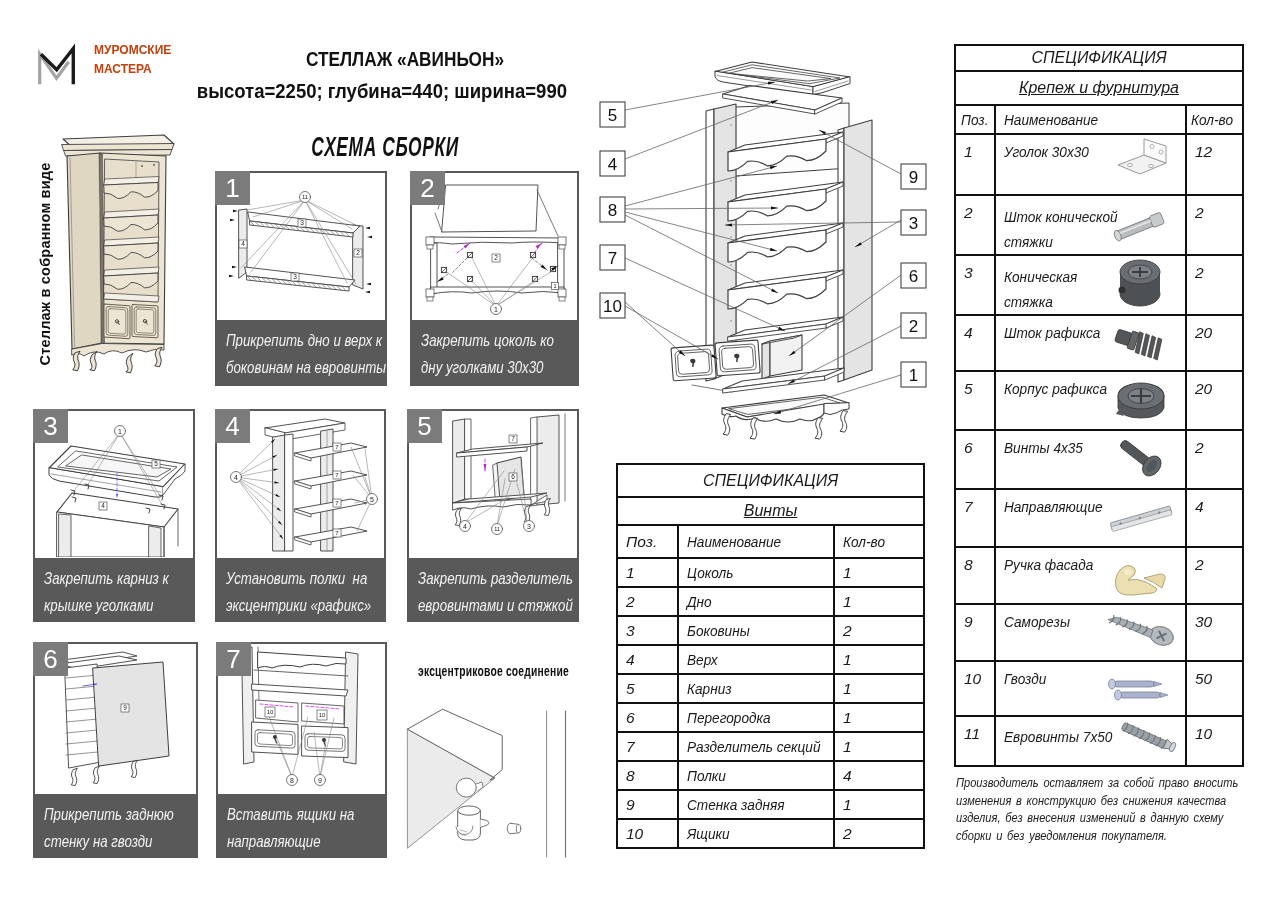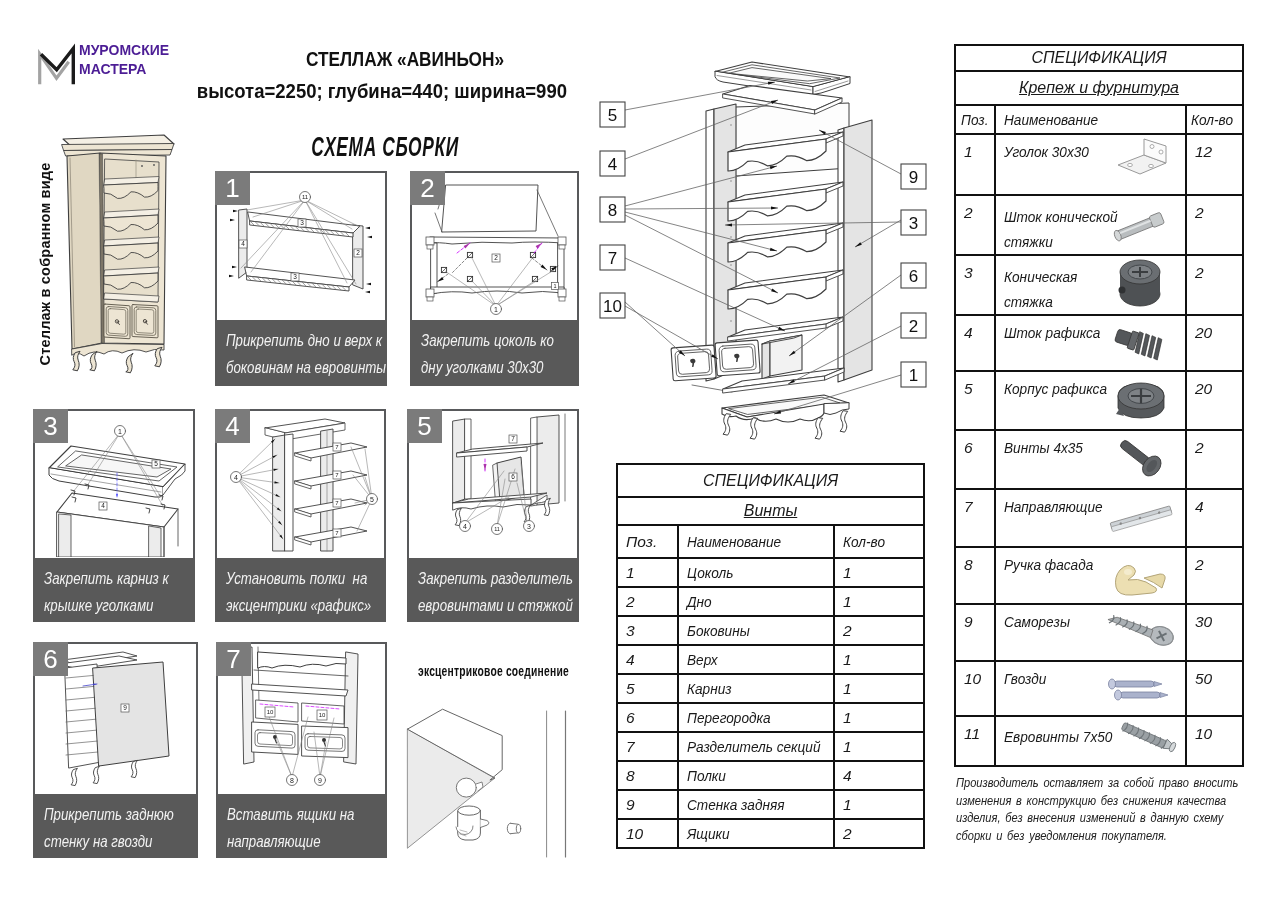--- a/index.html
+++ b/index.html
@@ -24,21 +24,21 @@
 
 <div class="abs" style="left:36px;top:43px;width:44px;height:42px;">
   <svg width="44" height="42" viewBox="0 0 44 42">
     <g fill="none">
     <path d="M3.7,41.2 L3.7,10.8 L20.5,35.3 L32.7,18.8" stroke="#a3a3a3" stroke-width="3.2"></path>
     <path d="M5,11.3 L20.7,26.8 L37.3,5.5 L37.3,41.2" stroke="#1b1b1b" stroke-width="3.4"></path>
     </g>
   </svg>
 </div>
 
-<div class="abs" style="left:79px;top:41px;width:140px;font-weight:bold;font-size:14px;color:#4c1d95;line-height:18.5px;white-space:nowrap;">
+<div class="abs" style="left:94px;top:41px;width:140px;font-weight:bold;font-size:12px;color:#c2410c;line-height:18.5px;white-space:nowrap;">
   <span style="display:inline-block;transform:scaleX(1);transform-origin:left top;">МУРОМСКИЕ<br>МАСТЕРА</span>
 </div>
 
 <div class="abs" style="left:150px;top:48px;width:510px;text-align:center;font-weight:bold;font-size:19.5px;color:#111;"><span style="display:inline-block;transform:scaleX(0.885);transform-origin:center top;">СТЕЛЛАЖ «АВИНЬОН»</span></div>
 
 <div class="abs" style="left:127px;top:80px;width:510px;text-align:center;font-weight:bold;font-size:19.5px;color:#111;"><span style="display:inline-block;transform:scaleX(0.95);transform-origin:center top;">высота=2250; глубина=440; ширина=990</span></div>
 
 <div class="abs" style="left:180px;top:131px;width:410px;text-align:center;font-style:italic;font-size:28px;font-weight:bold;color:#111;">
   <span style="display:inline-block;transform:scaleX(0.62);transform-origin:center top;letter-spacing:1px;">СХЕМА СБОРКИ</span>
 </div>

